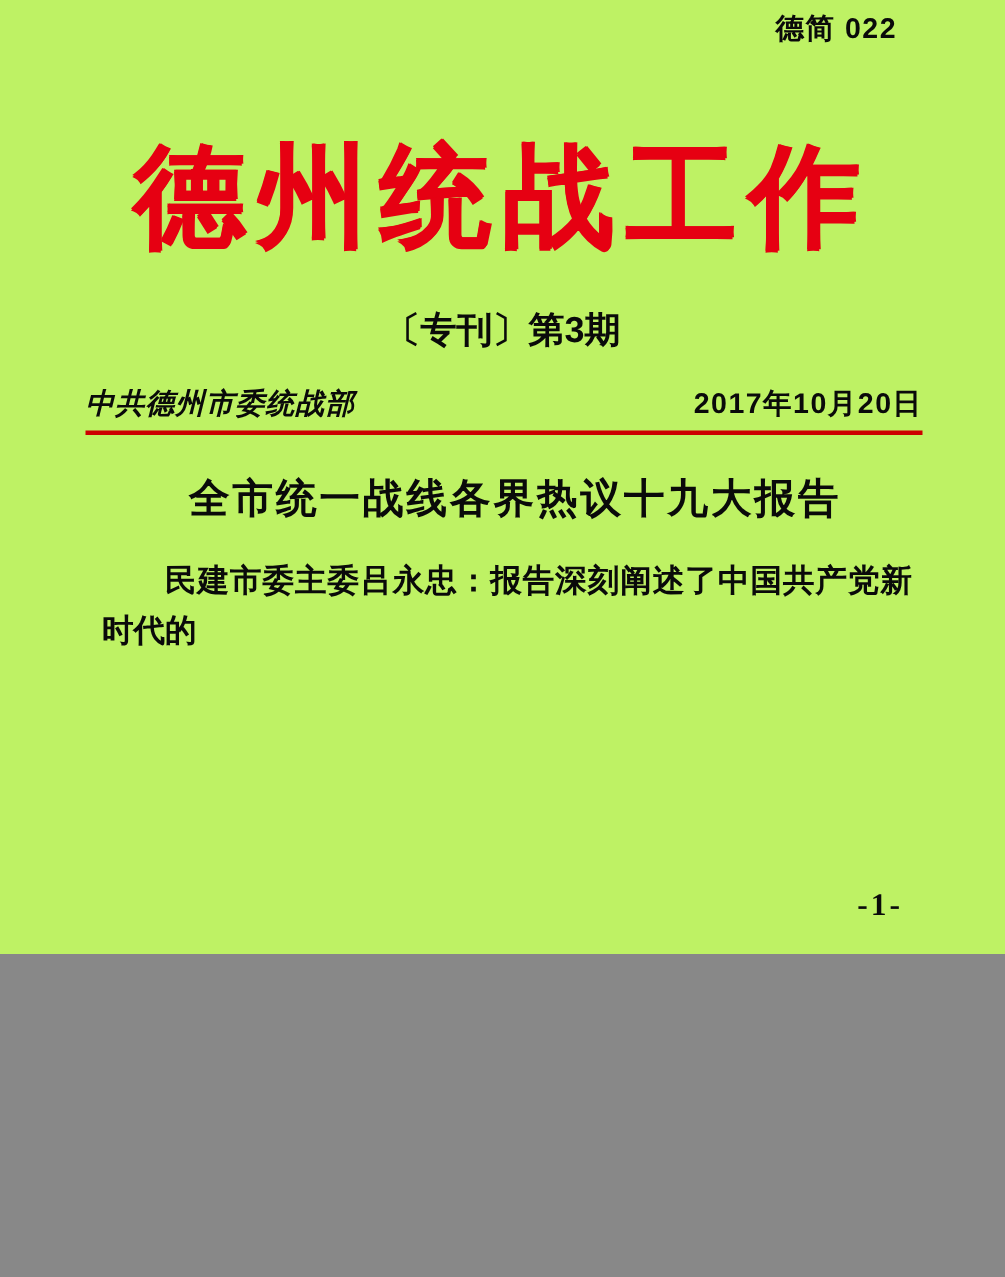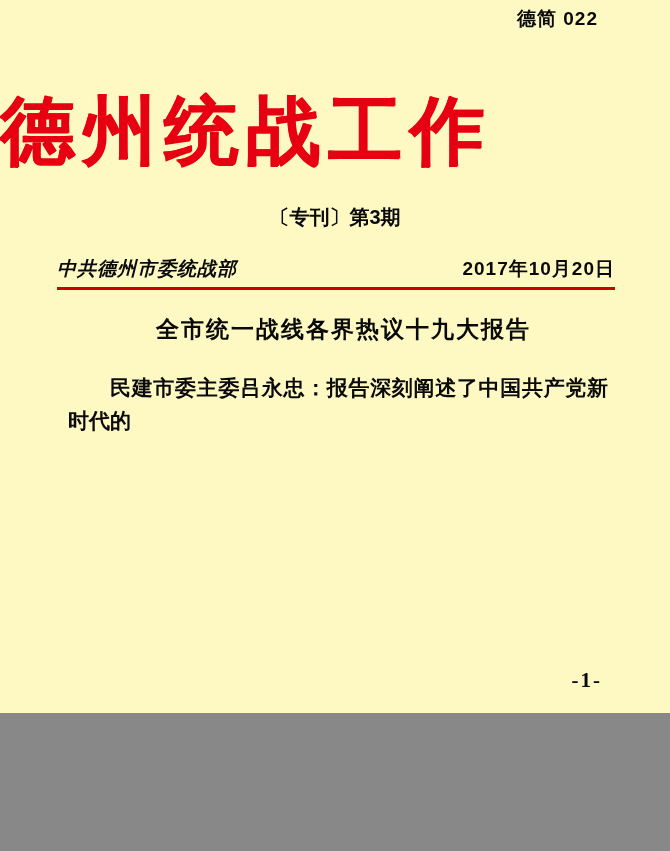--- a/index.html
+++ b/index.html
@@ -1,54 +1,55 @@
 <!DOCTYPE html>
 <html style="--masthead-red: #e60012; --rule-red: #cc0000;"><head>
 <meta charset="utf-8">
 <style>
   * { margin: 0; padding: 0; box-sizing: border-box; }
   html, body { background: #888; }
   .page {
     position: relative;
     width: 670px;
-    height: 713px;
+    height: 636px;
     margin: 0 auto;
-    background: #fef9c3;
+    background: #bef264;
     font-family: "Liberation Sans", sans-serif;
     color: #0a0a0a;
     overflow: hidden;
   }
   .doc-number {
     position: absolute;
     top: 6px;
     right: 72px;
     font-size: 19px;
     font-weight: bold;
     letter-spacing: 1px;
   }
   .masthead {
     position: absolute;
     top: 82px;
     left: 0;
     width: 100%;
+    text-align: center;
     font-family: "Liberation Serif", serif;
     font-size: 74px;
     font-weight: 900;
     letter-spacing: 8px;
     color: var(--masthead-red, #e60012);
     white-space: nowrap;
     text-shadow: 1px 0 0 var(--masthead-red, #e60012), 0 1px 0 var(--masthead-red, #e60012);
   }
   .issue {
     position: absolute;
     top: 204px;
     left: 0;
     width: 100%;
     text-align: center;
-    font-size: 20px;
+    font-size: 24px;
     font-weight: bold;
   }
   .pub-line {
     position: absolute;
     top: 256px;
     left: 57px;
     right: 55px;
     display: flex;
     justify-content: space-between;
     align-items: flex-end;
@@ -59,21 +60,21 @@
     gap: 42px;
   }
   .pub-line .publisher { font-style: italic; letter-spacing: 1px; }
   .pub-line .pub-date { letter-spacing: 1px; }
   .article-title {
     position: absolute;
     top: 314px;
     left: 0;
     width: 100%;
     text-align: center;
-    font-size: 23px;
+    font-size: 27px;
     font-weight: 900;
     letter-spacing: 2px;
     padding-left: 17px;
   }
   .article-body {
     position: absolute;
     top: 372px;
     left: 68px;
     right: 62px;
     font-size: 21px;

